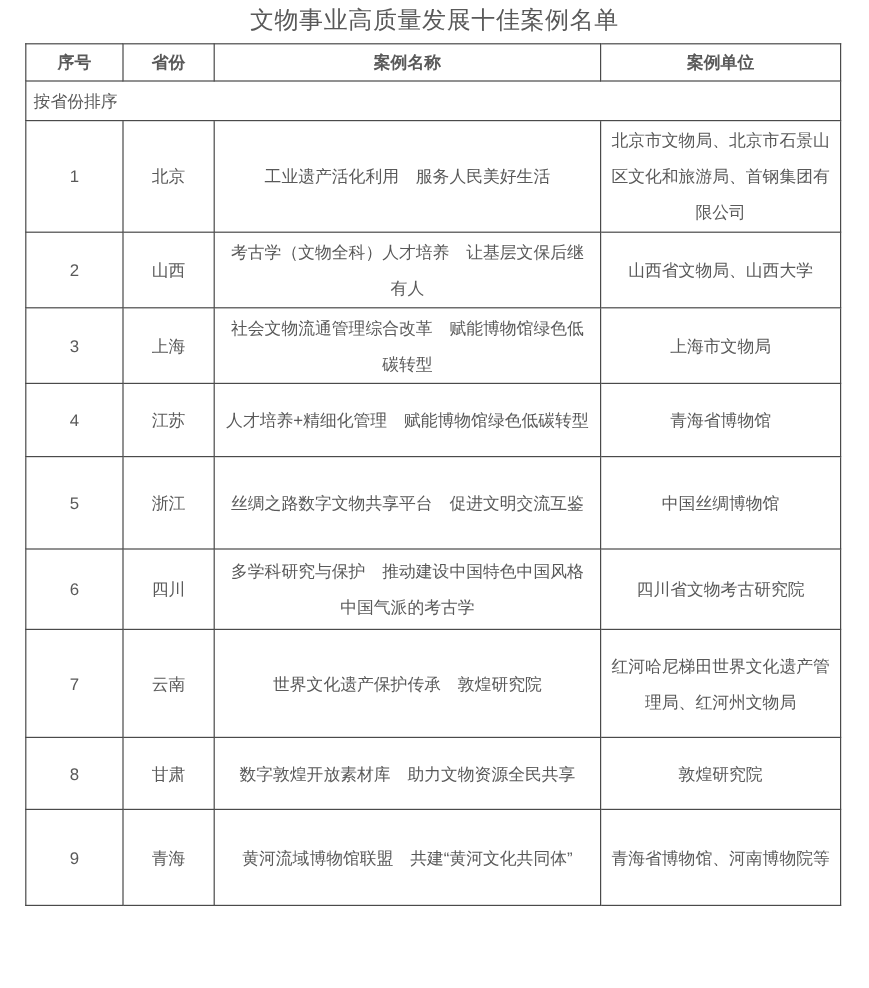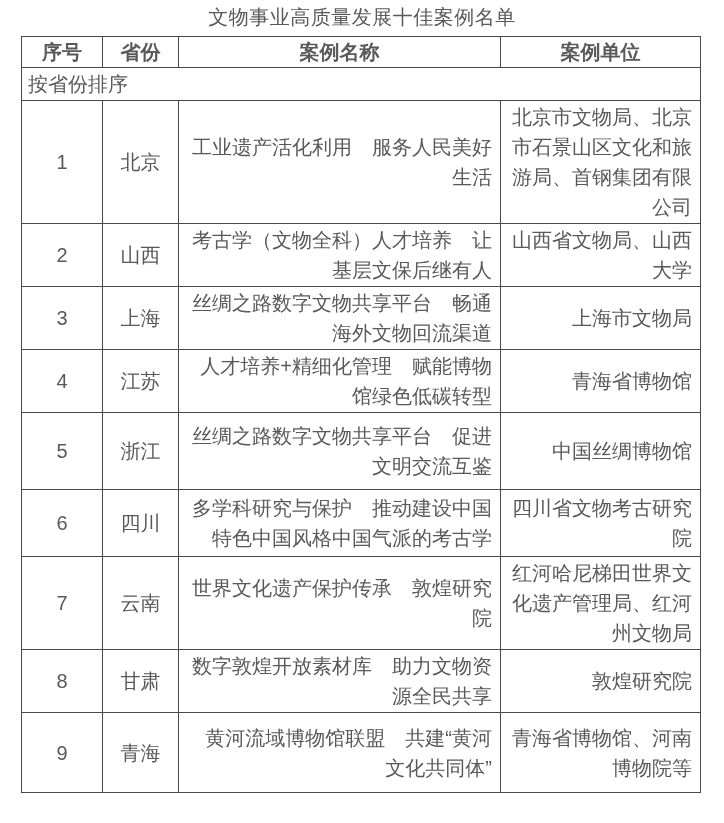--- a/index.html
+++ b/index.html
@@ -30,37 +30,37 @@
   }
   table.cases-table {
     border-collapse: collapse;
     table-layout: fixed;
     width: 679px;
     margin: 9px 0 0 21px;
   }
   .cases-table th,
   .cases-table td {
     border: 1px solid var(--border);
-    font-size: 20px;
+    font-size: 14px;
     line-height: 30px;
     vertical-align: middle;
     padding: 1px 8px;
     overflow: hidden;
     word-break: break-all;
   }
   .cases-table th {
     font-weight: bold;
     text-align: center;
     padding: 0 2px;
   }
   tr.hdr-row   { height: 30px; }
   tr.note-row  { height: 30px; }
   td.note-cell { text-align: left; padding-left: 6px; }
   td.c-num, td.c-prov { text-align: center; }
-  td.c-name, td.c-unit { text-align: right; }
+  td.c-name, td.c-unit { text-align: center; }
   tr.r1  { height: 92px; }
   tr.r2  { height: 63px; }
   tr.r3  { height: 60px; }
   tr.r4  { height: 61px; }
   tr.r5  { height: 77px; }
   tr.r6  { height: 67px; }
   tr.r7  { height: 90px; }
   tr.r8  { height: 60px; }
   tr.r9  { height: 80px; }
   tr.r10 { height: 61px; }
@@ -97,21 +97,21 @@
     </tr>
     <tr class="r2">
       <td class="c-num">2</td>
       <td class="c-prov">山西</td>
       <td class="c-name">考古学（文物全科）人才培养　让基层文保后继有人</td>
       <td class="c-unit">山西省文物局、山西大学</td>
     </tr>
     <tr class="r3">
       <td class="c-num">3</td>
       <td class="c-prov">上海</td>
-      <td class="c-name">丝绸之路数字文物共享平台　畅通海外文物回流渠道</td>
+      <td class="c-name">社会文物流通管理综合改革　赋能博物馆绿色低碳转型</td>
       <td class="c-unit">上海市文物局</td>
     </tr>
     <tr class="r4">
       <td class="c-num">4</td>
       <td class="c-prov">江苏</td>
       <td class="c-name">人才培养+精细化管理　赋能博物馆绿色低碳转型</td>
       <td class="c-unit">青海省博物馆</td>
     </tr>
     <tr class="r5">
       <td class="c-num">5</td>

